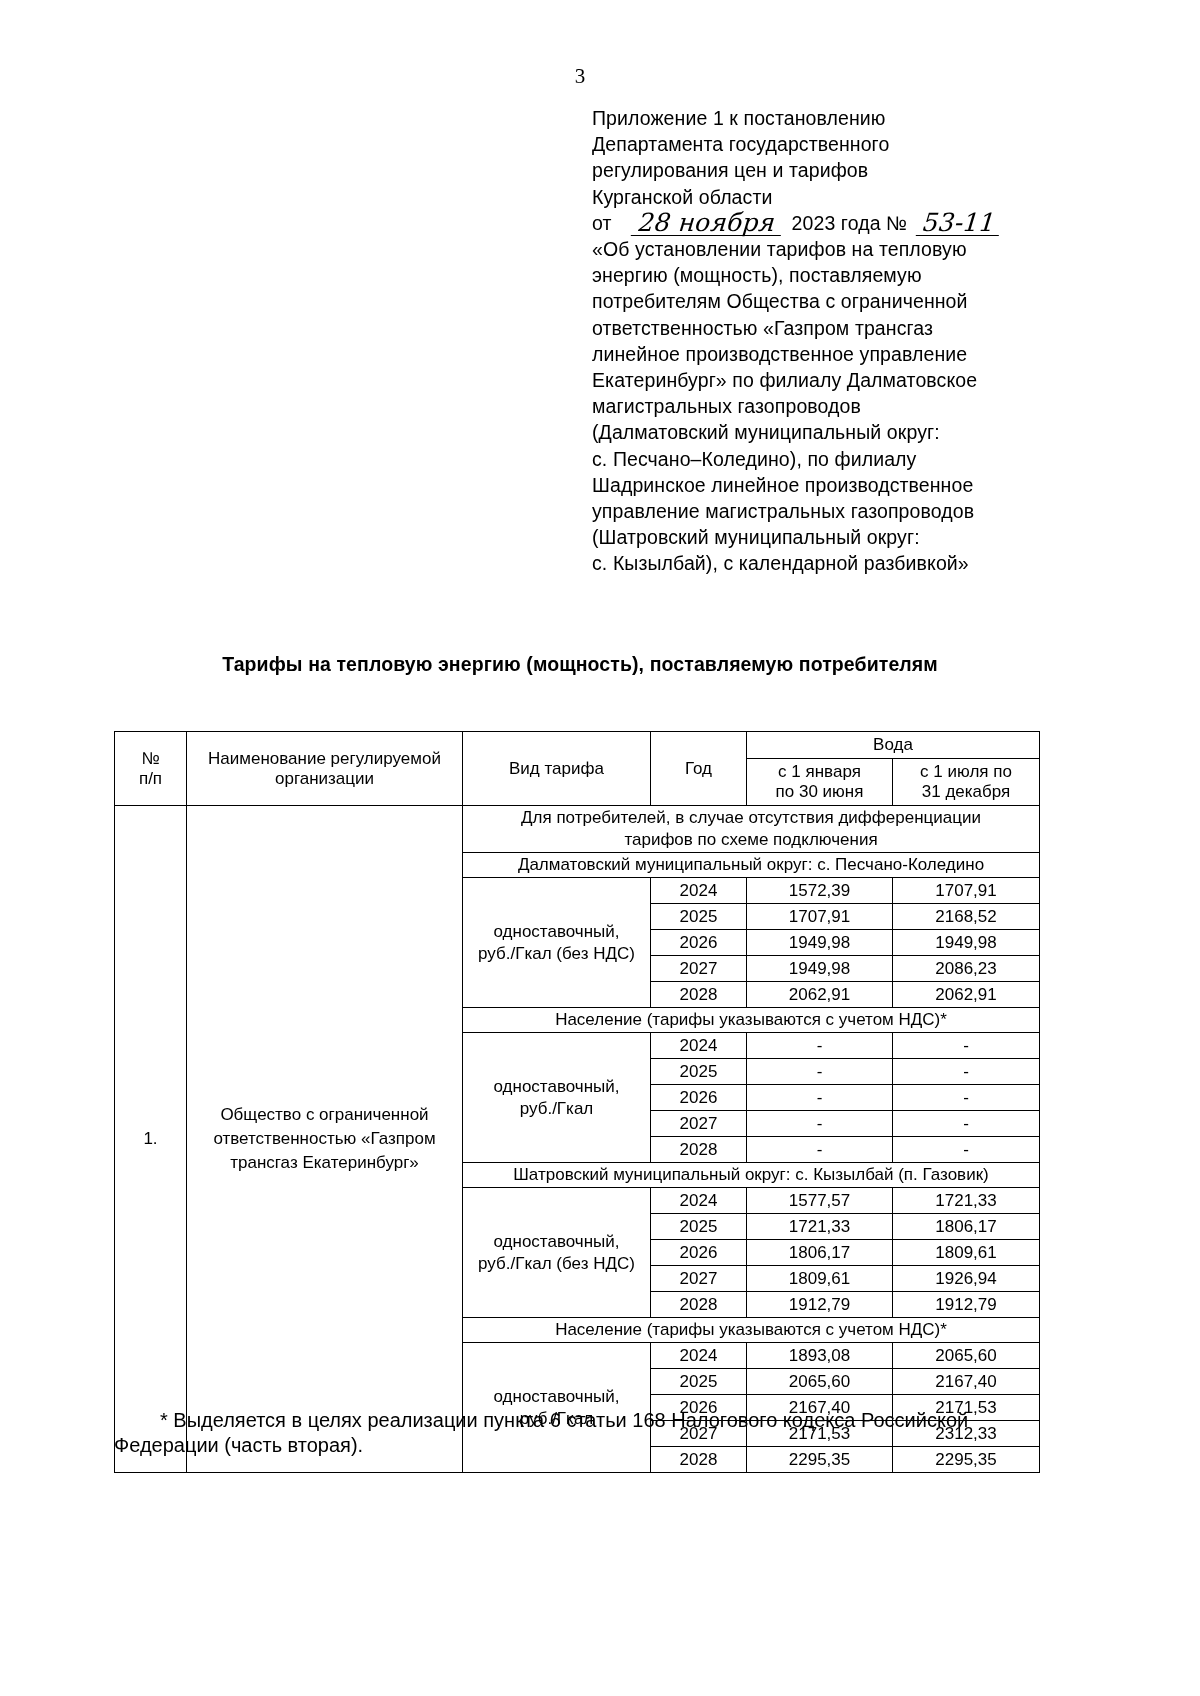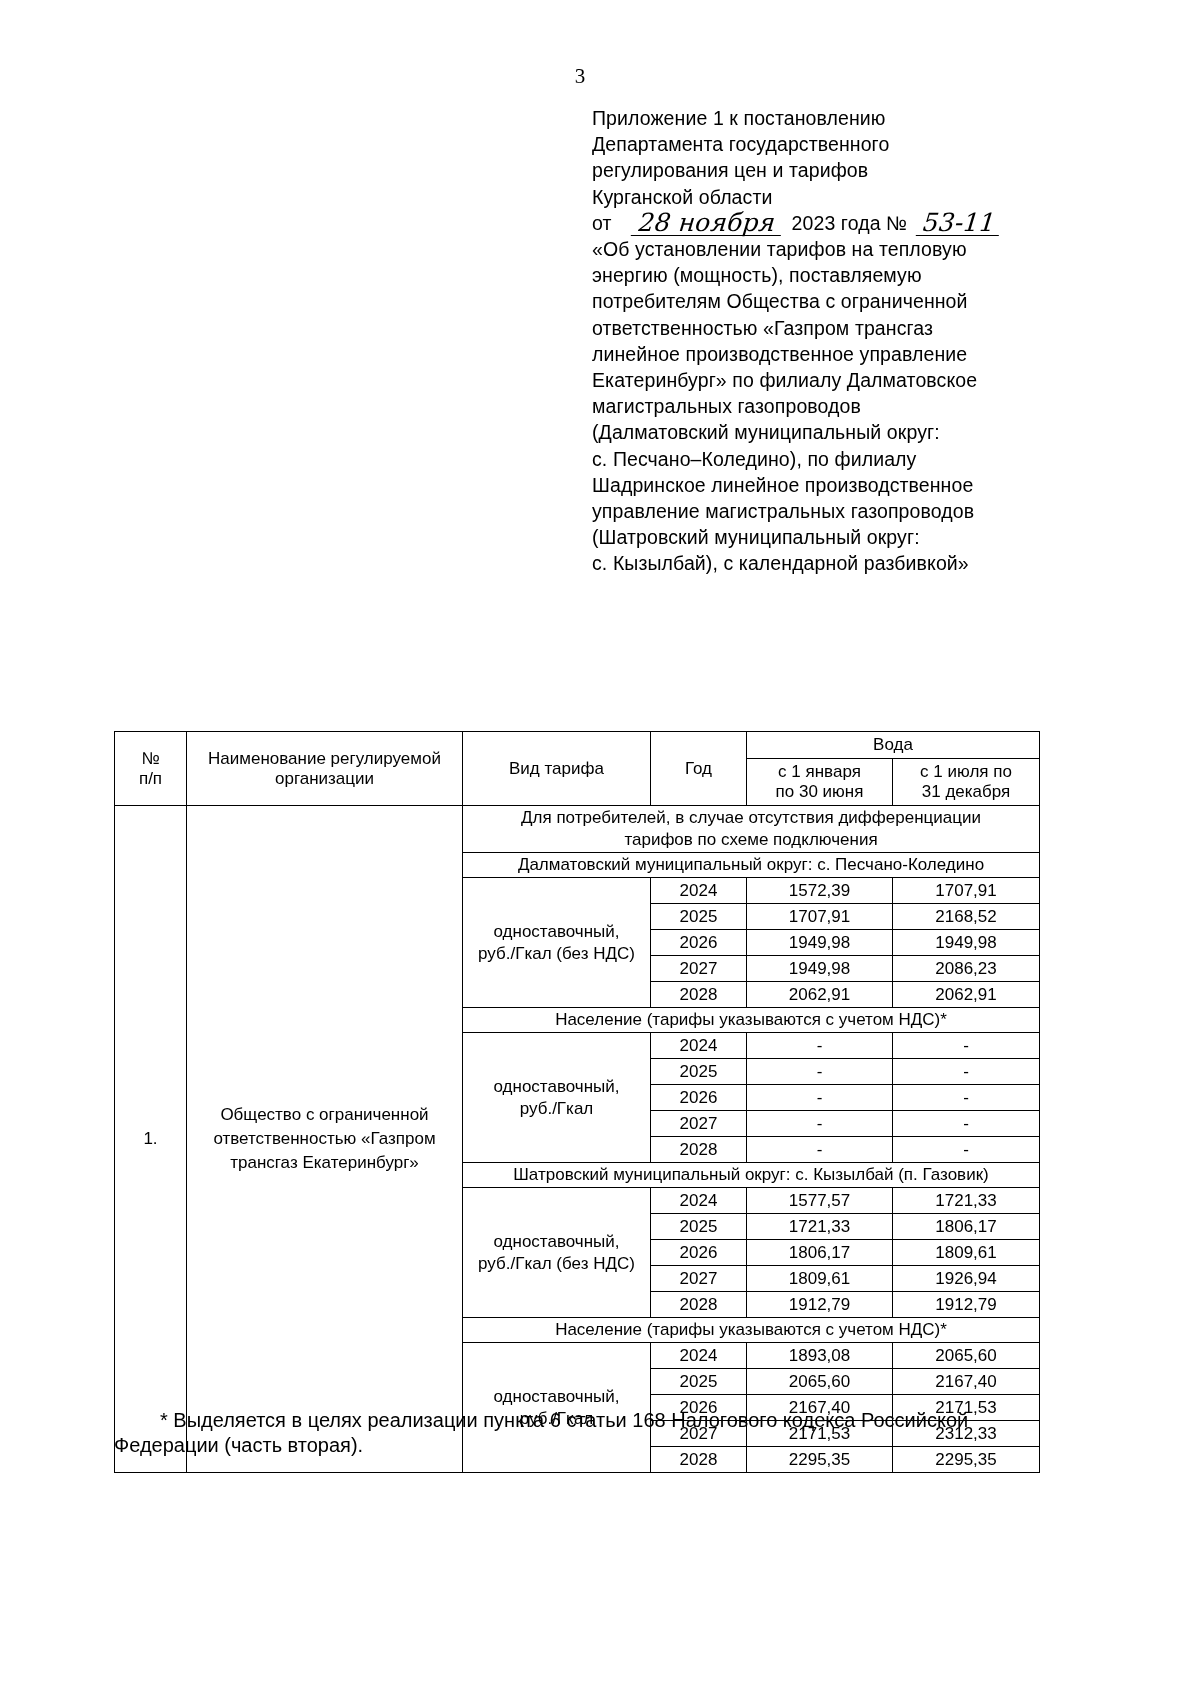--- a/index.html
+++ b/index.html
@@ -181,20 +181,21 @@
     <div class="ln">Екатеринбург» по филиалу Далматовское</div>
     <div class="ln">магистральных газопроводов</div>
     <div class="ln">(Далматовский муниципальный округ:</div>
     <div class="ln">с. Песчано–Коледино), по филиалу</div>
     <div class="ln">Шадринское линейное производственное</div>
     <div class="ln">управление магистральных газопроводов</div>
     <div class="ln">(Шатровский муниципальный округ:</div>
     <div class="ln">с. Кызылбай), с календарной разбивкой»</div>
   </div>
 
+  <div class="doc-title">Тарифы на тепловую энергию (мощность), поставляемую потребителям</div>
 
   <div class="tbl-wrap">
     <table class="tariffs">
       <colgroup>
         <col class="c-num">
           <col class="c-org">
           <col class="c-type">
         <col class="c-year">
           <col class="c-v1">
           <col class="c-v2">

